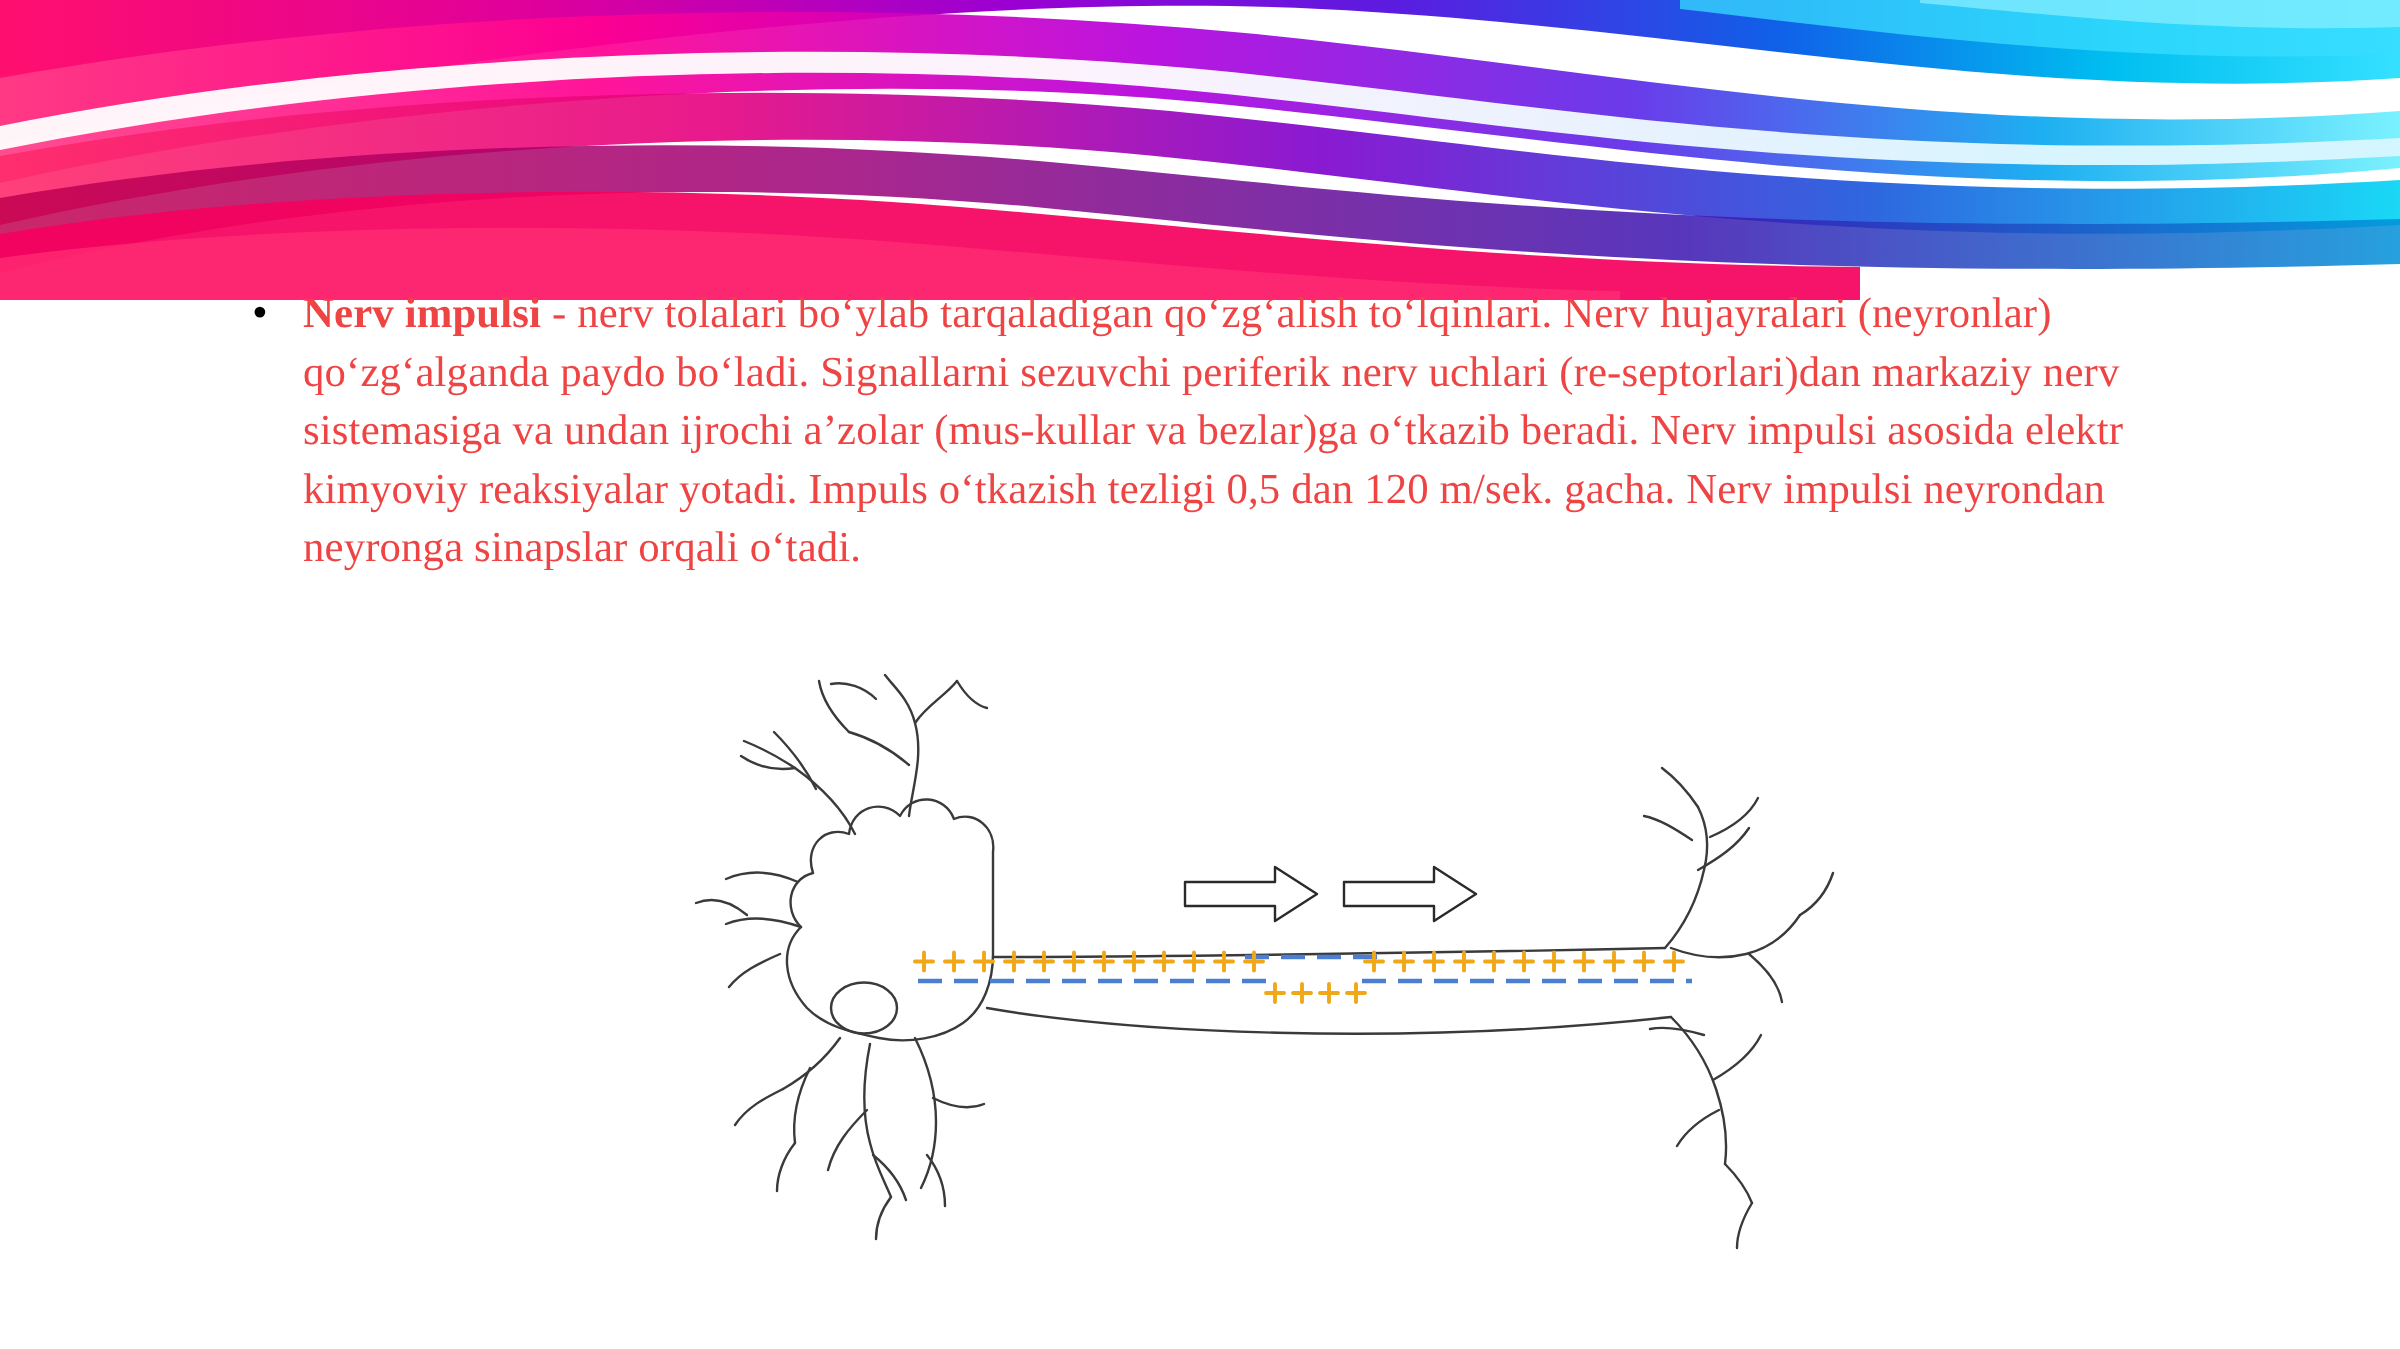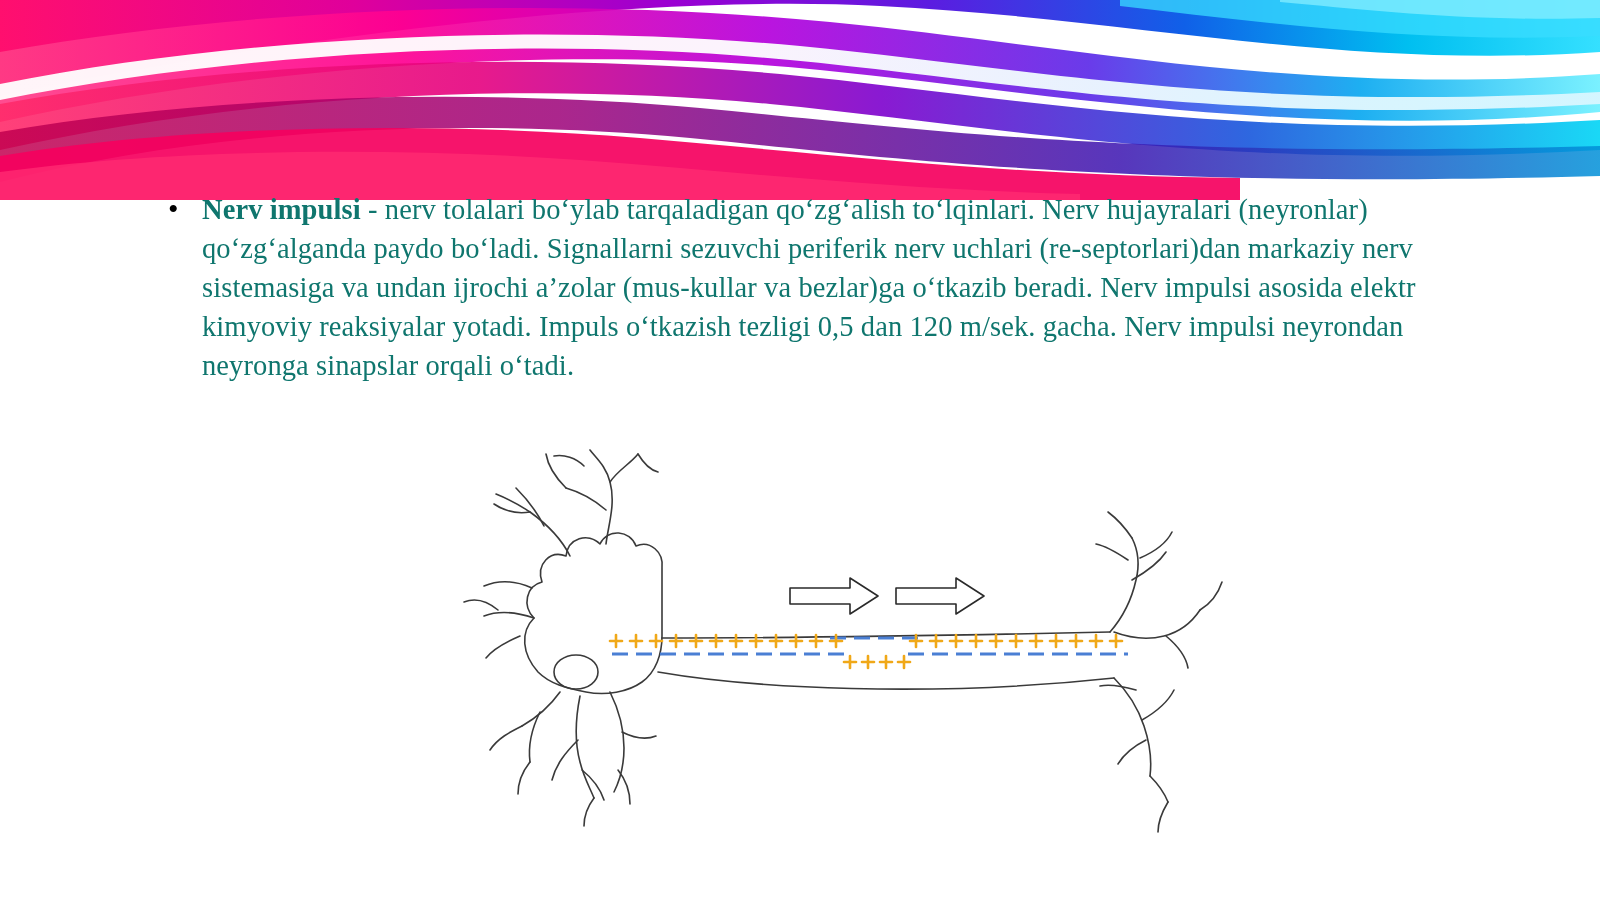--- a/index.html
+++ b/index.html
@@ -49,21 +49,21 @@
     width: 34px;
     font-size: 30px;
     line-height: 38px;
     color: #000000;
     text-align: left;
   }
   .bullet-text {
     flex: 1 1 auto;
     font-size: 28.5px;
     line-height: 39px;
-    color: #0f766e;
+    color: #ef4444;
     text-align: left;
     letter-spacing: 0.1px;
   }
   .bullet-text b {
     font-weight: bold;
   }
   .figure {
     position: absolute;
     left: 410px;
     top: 440px;

